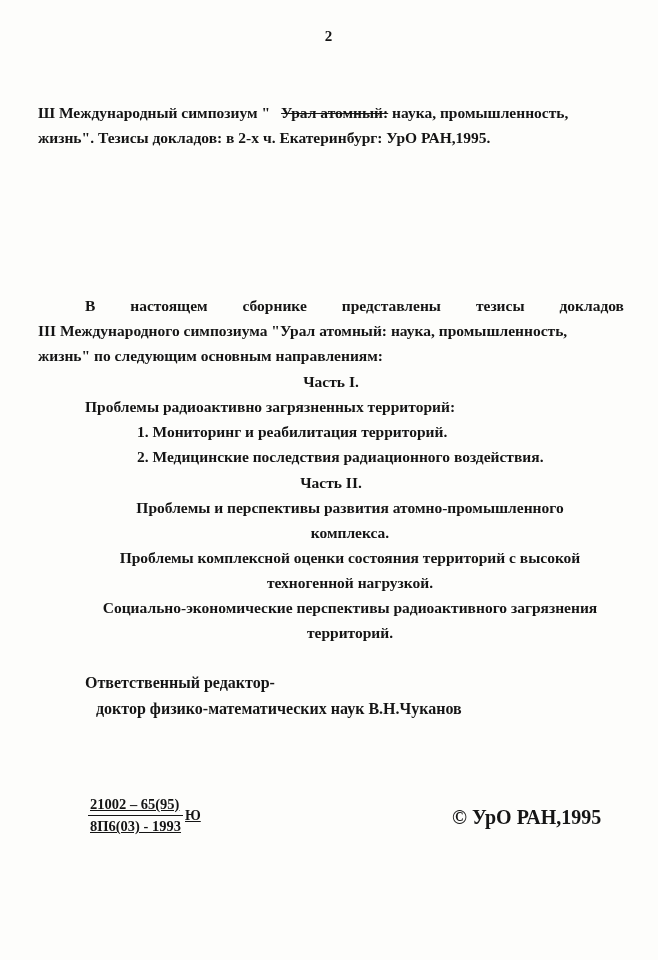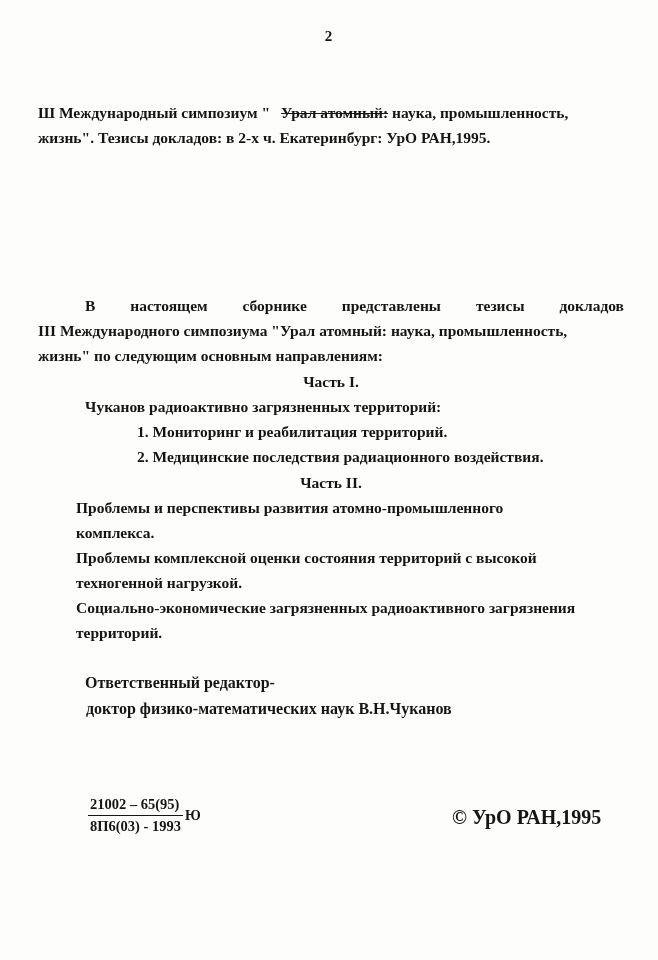--- a/index.html
+++ b/index.html
@@ -34,30 +34,30 @@
     margin-top:20px;
   }
   .intro-line2,.intro-line3{text-align:left;}
   .part-heading{
     text-align:center;
     margin-top:1px;
     font-size:15.5px;
   }
   .problems-lead{margin-left:47px;}
   .numbered-item{margin-left:99px;}
-  .part2-paragraph{margin-left:38px;width:500px;text-align:left;}
+  .part2-paragraph{margin-left:62px;width:500px;text-align:center;}
   .editor-block{
     position:absolute;top:670px;left:85px;
     font-size:16px;line-height:26px;
   }
-  .editor-line2{margin-left:1px;}
+  .editor-line2{margin-left:11px;}
   .imprint-code{
     position:absolute;top:795px;left:88px;
     font-size:14.5px;line-height:19px;
-    display:flex;align-items:center;
+    display:flex;align-items:center;text-decoration:underline;
   }
   .fraction{display:inline-block;text-align:left;}
   .fraction .numerator{
     border-bottom:1.5px solid #151515;
     padding:0 2px 1px 2px;
   }
   .fraction .denominator{padding:1px 2px 0 2px;}
   .code-suffix{margin-left:2px;font-size:14px;}
   .copyright{
     position:absolute;top:806px;left:452px;
@@ -77,29 +77,29 @@
   </div>
 
   <div class="main-column">
 
     <div class="intro-line1">В настоящем сборнике представлены тезисы докладов</div>
     <div class="intro-line2">III Международного симпозиума "Урал атомный: наука, промышленность,</div>
     <div class="intro-line3">жизнь" по следующим основным направлениям:</div>
 
     <div class="part-heading">Часть I.</div>
 
-    <div class="problems-lead">Чуканов радиоактивно загрязненных территорий:</div>
+    <div class="problems-lead">Проблемы радиоактивно загрязненных территорий:</div>
     <div class="numbered-item">1. Мониторинг и реабилитация территорий.</div>
     <div class="numbered-item">2. Медицинские последствия радиационного воздействия.</div>
 
     <div class="part-heading">Часть II.</div>
 
     <div class="part2-paragraph">Проблемы и перспективы развития атомно-промышленного комплекса.</div>
     <div class="part2-paragraph">Проблемы комплексной оценки состояния территорий с высокой техногенной нагрузкой.</div>
-    <div class="part2-paragraph">Социально-экономические загрязненных радиоактивного загрязнения территорий.</div>
+    <div class="part2-paragraph">Социально-экономические перспективы радиоактивного загрязнения территорий.</div>
 
   </div>
 
   <div class="editor-block">
     <div>Ответственный редактор-</div>
     <div class="editor-line2">доктор физико-математических наук В.Н.Чуканов</div>
   </div>
 
   <div class="imprint-code">
     <span class="fraction">

